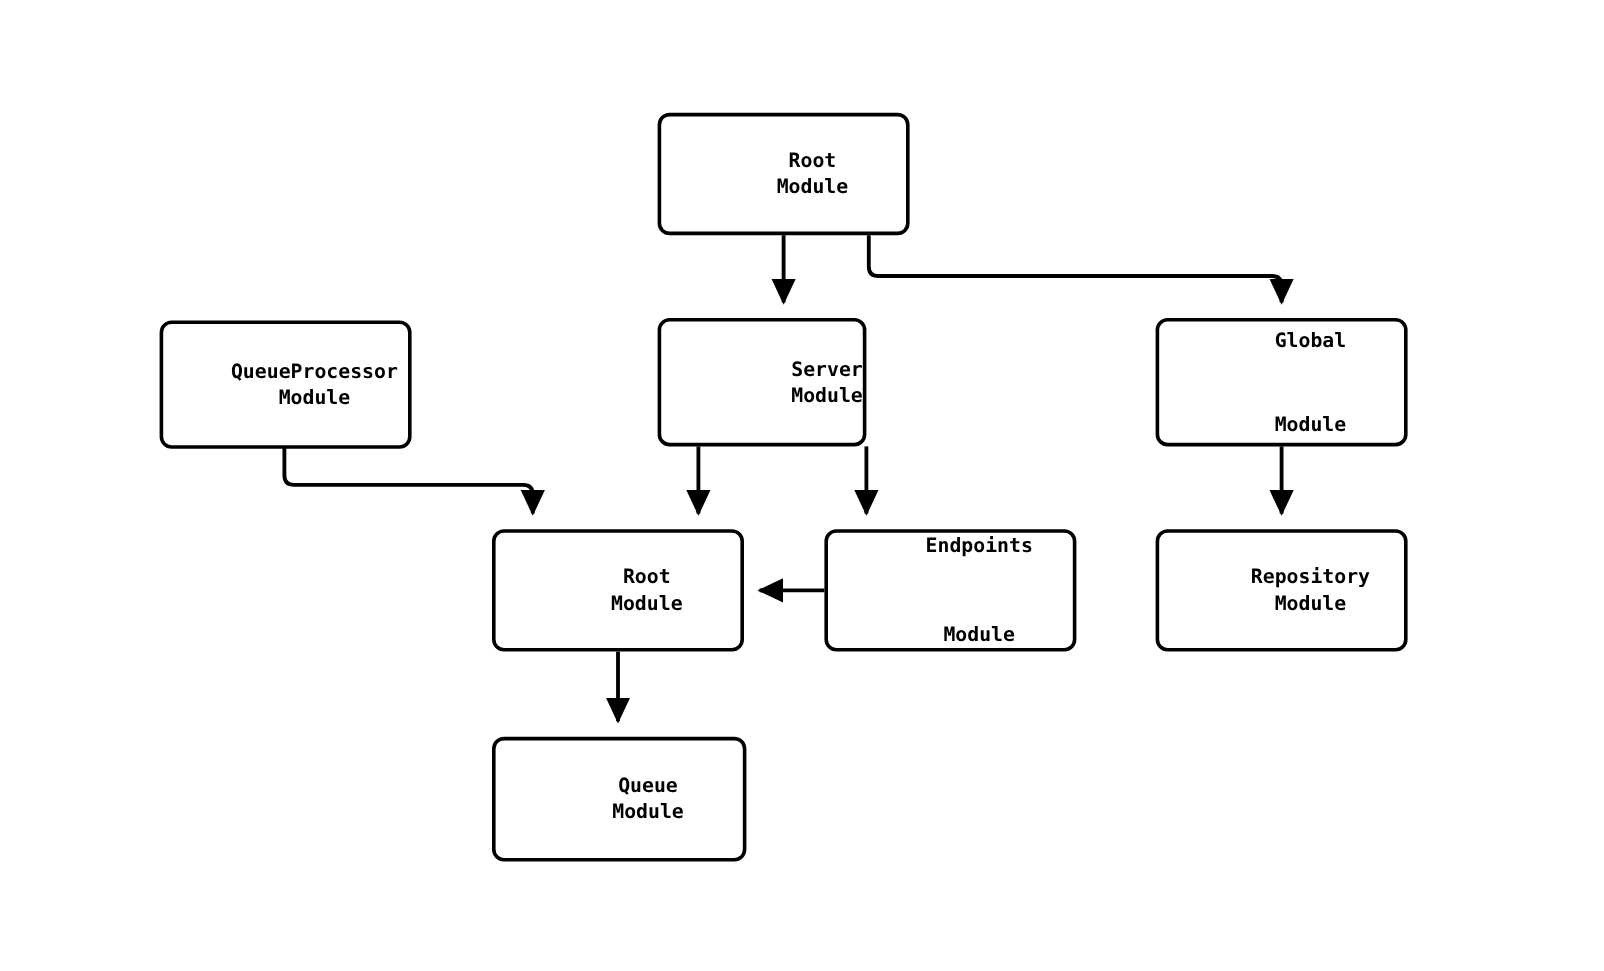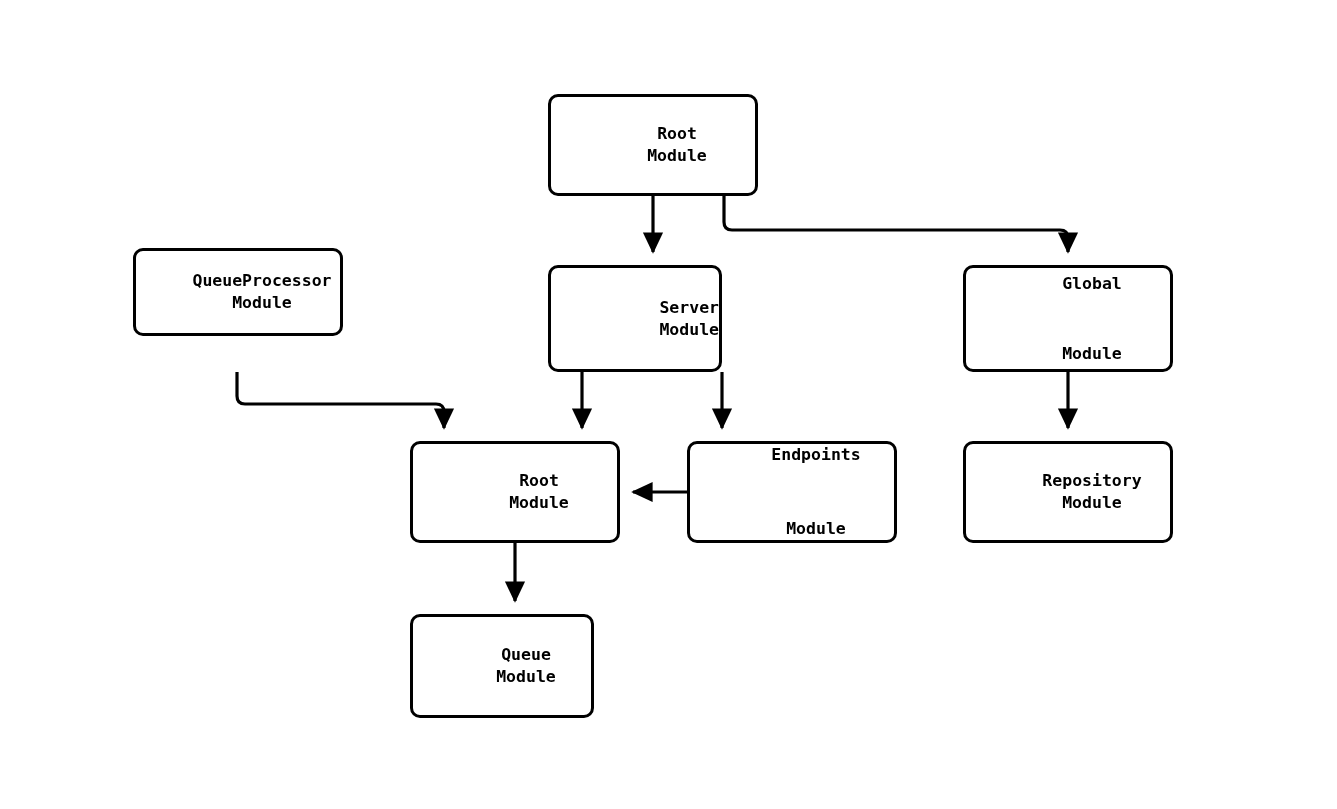--- a/index.html
+++ b/index.html
@@ -70,21 +70,21 @@
     <path d="M 1068 372 L 1068 428" fill="none" stroke="#000000" stroke-width="3.2" marker-end="url(#arrow)"></path>
 
     <path d="M 515 543 L 515 601" fill="none" stroke="#000000" stroke-width="3.2" marker-end="url(#arrow)"></path>
   </svg>
 
   <div class="node" style="left: 548px; top: 94px; width: 210px; height: 102px;">
     <span class="ln">Root</span>
     <span class="ln">Module</span>
   </div>
 
-  <div class="node" style="left: 133px; top: 248px; width: 210px; height: 88px;">
+  <div class="node" style="left: 133px; top: 267px; width: 210px; height: 107px;">
     <span class="ln">QueueProcessor</span>
     <span class="ln">Module</span>
   </div>
 
   <div class="node" style="left: 548px; top: 265px; width: 174px; height: 107px; align-items: flex-end;">
     <span class="ln">Server</span>
     <span class="ln">Module</span>
   </div>
 
   <div class="node" style="left: 963px; top: 265px; width: 210px; height: 107px; gap: 48px;">
@@ -100,18 +100,18 @@
   <div class="node" style="left: 687px; top: 441px; width: 210px; height: 102px; justify-content: space-between;">
     <span class="ln">Endpoints</span>
     <span class="ln">Module</span>
   </div>
 
   <div class="node" style="left: 963px; top: 441px; width: 210px; height: 102px;">
     <span class="ln">Repository</span>
     <span class="ln">Module</span>
   </div>
 
-  <div class="node" style="left: 410px; top: 614px; width: 184px; height: 104px;">
+  <div class="node" style="left: 410px; top: 614px; width: 212px; height: 104px;">
     <span class="ln">Queue</span>
     <span class="ln">Module</span>
   </div>
 
 </div>
 
 </body></html>

